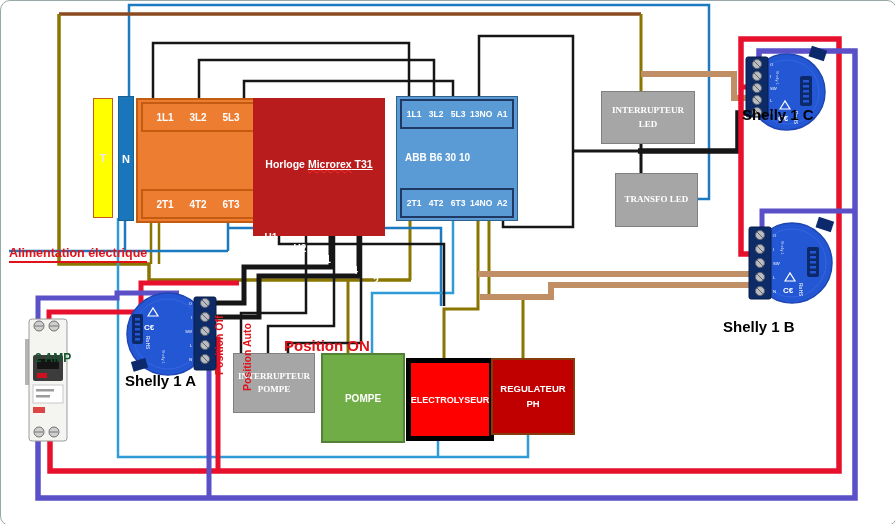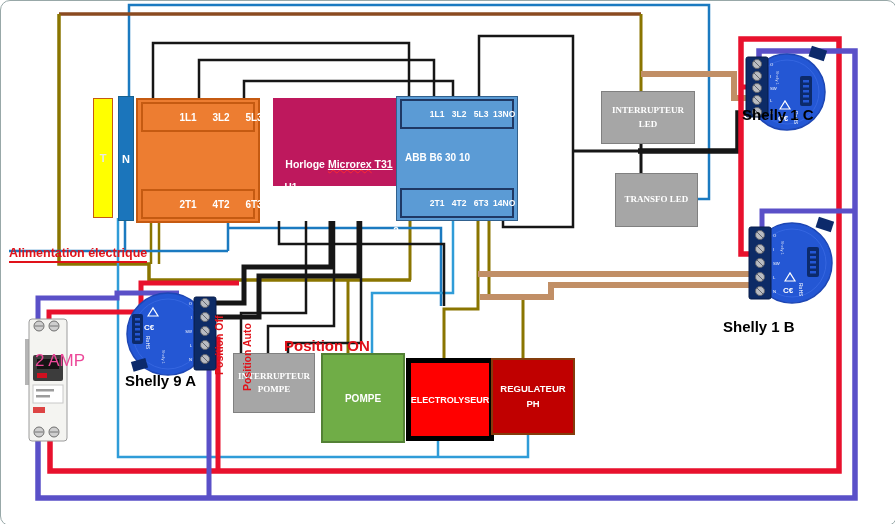--- a/index.html
+++ b/index.html
@@ -8,44 +8,44 @@
           font-family:"Liberation Sans",sans-serif;}
   #wires{position:absolute;left:0;top:0;z-index:1;}
   .abs{position:absolute;margin-top:7px;}
   .blk{position:absolute;z-index:2;color:#fff;font-weight:bold;text-align:center;
        display:flex;align-items:center;justify-content:center;white-space:pre-line;}
   .bar-t{left:92px;top:97px;width:18px;height:118px;background:#ffff00;border:1px solid #c55a11;
          color:#e8e8e8;font-size:11px;}
   .bar-n{left:117px;top:95px;width:14px;height:123px;background:#1b75bb;border:1px solid #17618f;
          font-size:11px;}
   .disj{left:135px;top:97px;width:120px;height:121px;background:#ed7d31;border:2px solid #c55a11;}
-  .horl{left:272px;top:97px;width:132px;height:88px;background:#be185d;}
+  .horl{left:252px;top:97px;width:132px;height:138px;background:#b91c1c;}
   .cont{left:395px;top:95px;width:120px;height:123px;background:#5b9bd5;border:1px solid #31618e;}
   .trow{position:absolute;left:3px;right:3px;height:26px;border:2px solid #c55a11;
         font-size:10px;font-weight:bold;color:#fff;}
   .trow.blue{border-color:#1f3864;}
-  .trow span{position:absolute;top:50%;transform:translate(-50%,-50%);margin-left:23px;}
+  .trow span{position:absolute;top:50%;transform:translate(-50%,-50%);}
   .gray{background:#a6a6a6;border:1px solid #808080;font-size:9px;line-height:1.5;font-family:Liberation Serif, serif;}
   .int-led{left:600px;top:90px;width:92px;height:51px;}
   .transfo{left:614px;top:172px;width:81px;height:52px;}
   .int-pompe{left:232px;top:352px;width:80px;height:58px;}
   .pompe{left:320px;top:352px;width:80px;height:86px;background:#70ad47;border:2px solid #538135;font-size:10px;}
   .electro{left:405px;top:357px;width:78px;height:73px;background:#ff0000;border:5px solid #000000;font-size:9px;}
   .regul{left:490px;top:357px;width:80px;height:73px;background:#c00000;border:2px solid #843c0c;font-size:9.5px;line-height:1.5;}
   .spot{left:622px;top:360px;width:78px;height:65px;background:#ffff00;border:2px solid #843c0c;
         color:#ededa0;font-size:10px;}
   .redlab{position:absolute;z-index:4;color:#e0121a;font-weight:bold;}
   .supply{left:8px;top:245px;font-size:12.5px;border-bottom:2px solid #e0121a;padding-bottom:1px;}
   .rot{transform-origin:0 100%;transform:rotate(-90deg);font-size:10.5px;}
   .pos-off{left:224px;top:362px;}
   .pos-auto{left:252px;top:378px;}
   .pos-on{left:283px;top:336px;font-size:15px;}
   .shelly-label{position:absolute;z-index:4;color:#000;font-weight:bold;font-size:15px;}
   .dev{position:absolute;z-index:3;}
-  .amp-label{position:absolute;z-index:4;left:34px;top:350px;color:#ec4899;font-weight:normal;font-size:17px;}
+  .amp-label{position:absolute;z-index:4;left:34px;top:350px;color:#14532d;font-weight:bold;font-size:12px;}
   .dtitle{position:absolute;left:5px;right:5px;font-size:10px;font-weight:bold;color:#fff;text-align:center;}
   .underl{text-decoration:underline;}
   .wavy{text-decoration:underline wavy #ff2a2a 1px;}
 </style>
 </head>
 <body>
 
 <div id="canvas">
 
   <svg id="wires" width="895" height="524">
@@ -203,21 +203,21 @@
         <line x1="86" y1="72" x2="92" y2="78" stroke="#62656e"></line>
     </g>
     <g font-size="4.2" fill="#ffffff" text-anchor="end">
       <text x="76" y="21">O</text>
       <text x="76" y="35">I</text>
       <text x="76" y="49">SW</text>
       <text x="76" y="63">L</text>
       <text x="76" y="77">N</text>
     </g>
   </svg>
-  <div class="shelly-label" style="left:124px;top:371px;">Shelly 9 A</div>
+  <div class="shelly-label" style="left:124px;top:371px;">Shelly 1 A</div>
 
   <svg class="dev" style="left:735px;top:42px;" width="115" height="108">
     <circle cx="51" cy="49" r="38" fill="#2457d4" stroke="#1d46b4" stroke-width="1.5"></circle>
     <circle cx="51" cy="49" r="32" fill="none" stroke="#3566e0" stroke-width="1"></circle>
     <rect x="74" y="5" width="16" height="11" fill="#0c2a6b" transform="rotate(18 82 10)"></rect>
     <rect x="64" y="33" width="12" height="30" rx="2" fill="#0c2a6b"></rect>
     <rect x="67" y="37" width="6" height="2.5" fill="#2457d4"></rect>
       <rect x="67" y="42" width="6" height="2.5" fill="#2457d4"></rect>
     <rect x="67" y="47" width="6" height="2.5" fill="#2457d4"></rect>
       <rect x="67" y="52" width="6" height="2.5" fill="#2457d4"></rect>

